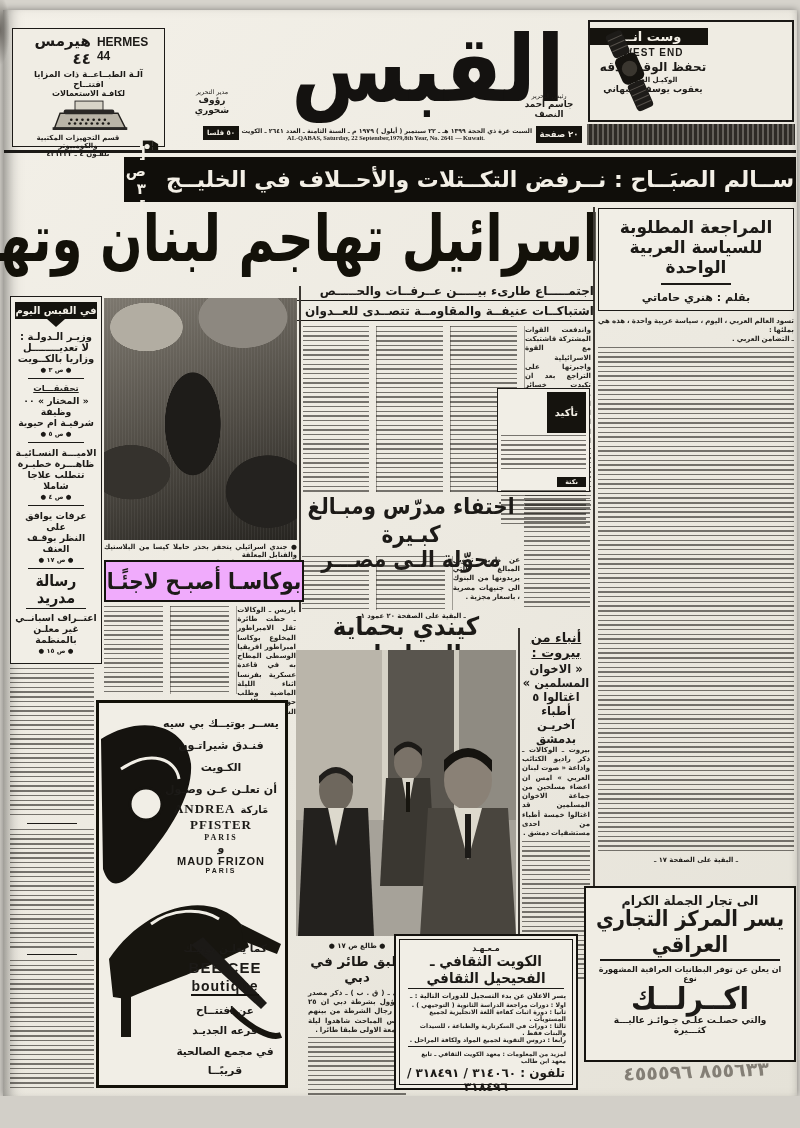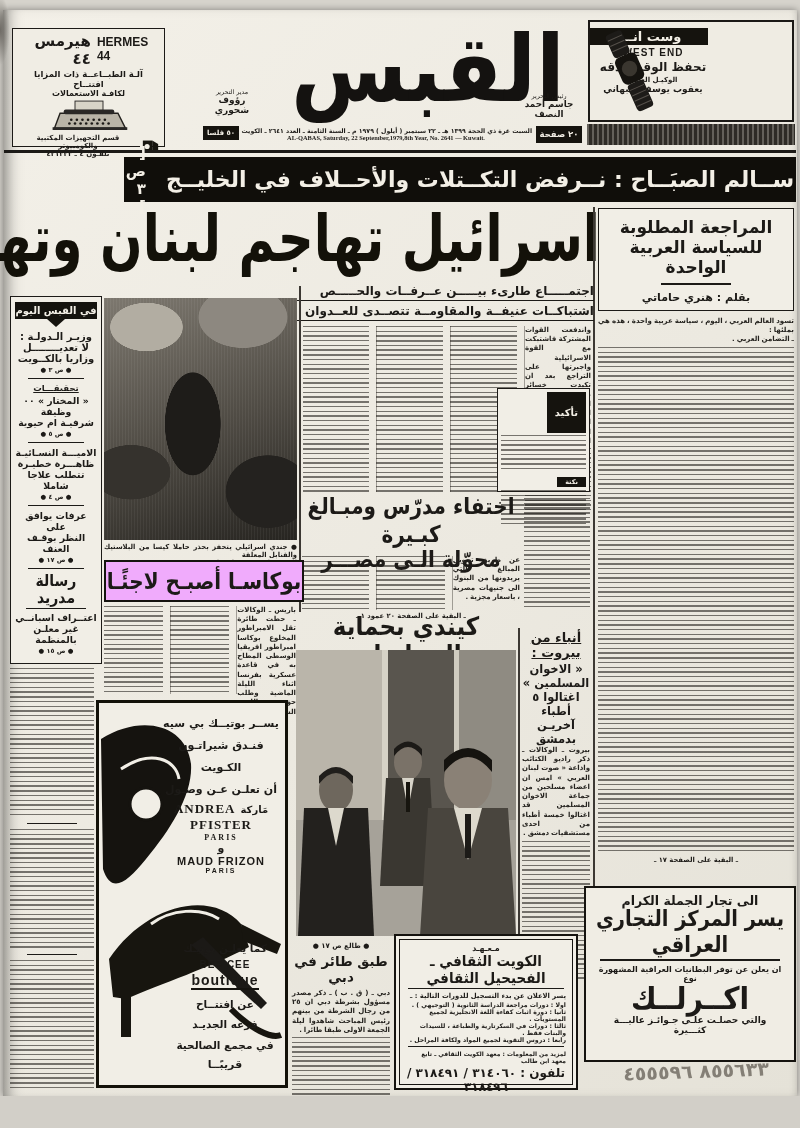--- a/index.html
+++ b/index.html
@@ -68,21 +68,21 @@
         <path d="M12 3 L19 7 L19 17 L12 17 Z" fill="#17150f"></path>
         <circle cx="6" cy="10" r="3" fill="#f0ede4"></circle>
       </svg>
       <div style="flex:1">
         <div class="b ctr" style="font-size:7px">قسم التجهيزات المكتبية والكومبيوتر</div>
         <div class="b ctr" style="font-size:7px">تلفـون ٤ ـ ٤٢١٣٣٣</div>
       </div>
     </div>
   </div>
 
-  <div class="abs ctr" style="left:204px;top:88px;width:56px">
+  <div class="abs ctr" style="left:184px;top:88px;width:56px">
     <div style="font-size:6.3px">مدير التحرير</div>
     <div class="b" style="font-size:9px">رؤوف شحوري</div>
   </div>
 
   <div class="abs ctr" style="left:288px;top:14px;width:280px;height:112px">
     <div class="b" style="font-size:84px;line-height:110px;transform:scaleY(1.1);color:#141210">القبس</div>
   </div>
 
   <div class="abs ctr" style="left:512px;top:92px;width:74px">
     <div style="font-size:6.3px">رئيس التحرير</div>
@@ -311,38 +311,38 @@
         <span class="b serifl" style="font-size:13px;letter-spacing:1px">ANDREA</span>
       </div>
       <div class="b serifl" style="font-size:13px;letter-spacing:1px">PFISTER</div>
       <div class="b serifl" style="font-size:8px;letter-spacing:2px">PARIS</div>
       <div class="b" style="font-size:11px">و</div>
       <div class="b latin" style="font-size:11px;letter-spacing:1px">MAUD FRIZON</div>
       <div class="b latin" style="font-size:7px;letter-spacing:2px">PARIS</div>
     </div>
     <div style="position:absolute;right:6px;top:236px;width:108px;text-align:center">
       <div class="b" style="font-size:10.5px;line-height:1.9">كما يعلـن بوتيـك</div>
-      <div class="b latin" style="font-size:10px;letter-spacing:1px">BEE CEE</div>
+      <div class="b latin" style="font-size:15px;letter-spacing:1px">BEE CEE</div>
       <div class="b latin" style="font-size:14px;letter-spacing:1px;border-bottom:2px solid #15130f;display:inline-block">boutique</div>
       <div class="b" style="font-size:10.5px;line-height:1.95;margin-top:4px">عن افتتــاح</div>
       <div class="b" style="font-size:10.5px;line-height:1.95">فرعه الجديـد</div>
       <div class="b" style="font-size:10.5px;line-height:1.95">في مجمع الصالحية</div>
       <div class="b" style="font-size:11px;line-height:1.9">قريبًــا</div>
     </div>
   </div>
 
   <div class="abs" style="left:10px;top:668px;width:84px;height:418px">
     <div class="greek" style="height:150px"></div>
     <div class="hr" style="width:50px;height:1px;margin:5px auto"></div>
     <div class="greek" style="height:120px"></div>
     <div class="hr" style="width:50px;height:1px;margin:5px auto"></div>
     <div class="greek" style="height:128px"></div>
   </div>
 
-  <div class="abs" style="left:292px;top:942px;width:98px;height:148px">
+  <div class="abs" style="left:308px;top:942px;width:98px;height:148px">
     <div class="b ctr" style="font-size:7px">● طالع ص ١٧ ●</div>
     <div class="b ctr" style="font-size:13.5px;margin-top:3px">طبق طائر في دبي</div>
     <div class="snip" style="margin-top:4px">دبي ـ ( ق . ب ) ـ ذكر مصدر مسؤول بشرطة دبي ان ٢٥ من رجال الشرطة من بينهم رئيس المباحث شاهدوا ليلة الجمعة الاولى طبقا طائرا .</div>
     <div class="greek" style="height:62px;margin-top:2px"></div>
   </div>
 
   <div class="abs" style="left:394px;top:934px;width:184px;height:156px;border:2.5px solid #15130f;outline:1px solid #15130f;outline-offset:-6px;background:#f1eee6;padding:8px 10px">
     <div class="b ctr" style="font-size:8px">مـعـهـد</div>
     <div class="b ctr" style="font-size:13.5px;transform:scaleY(1.1)">الكويت الثقافي ـ الفحيحيل الثقافي</div>
     <div class="hr" style="height:1px;margin:3px 2px"></div>

